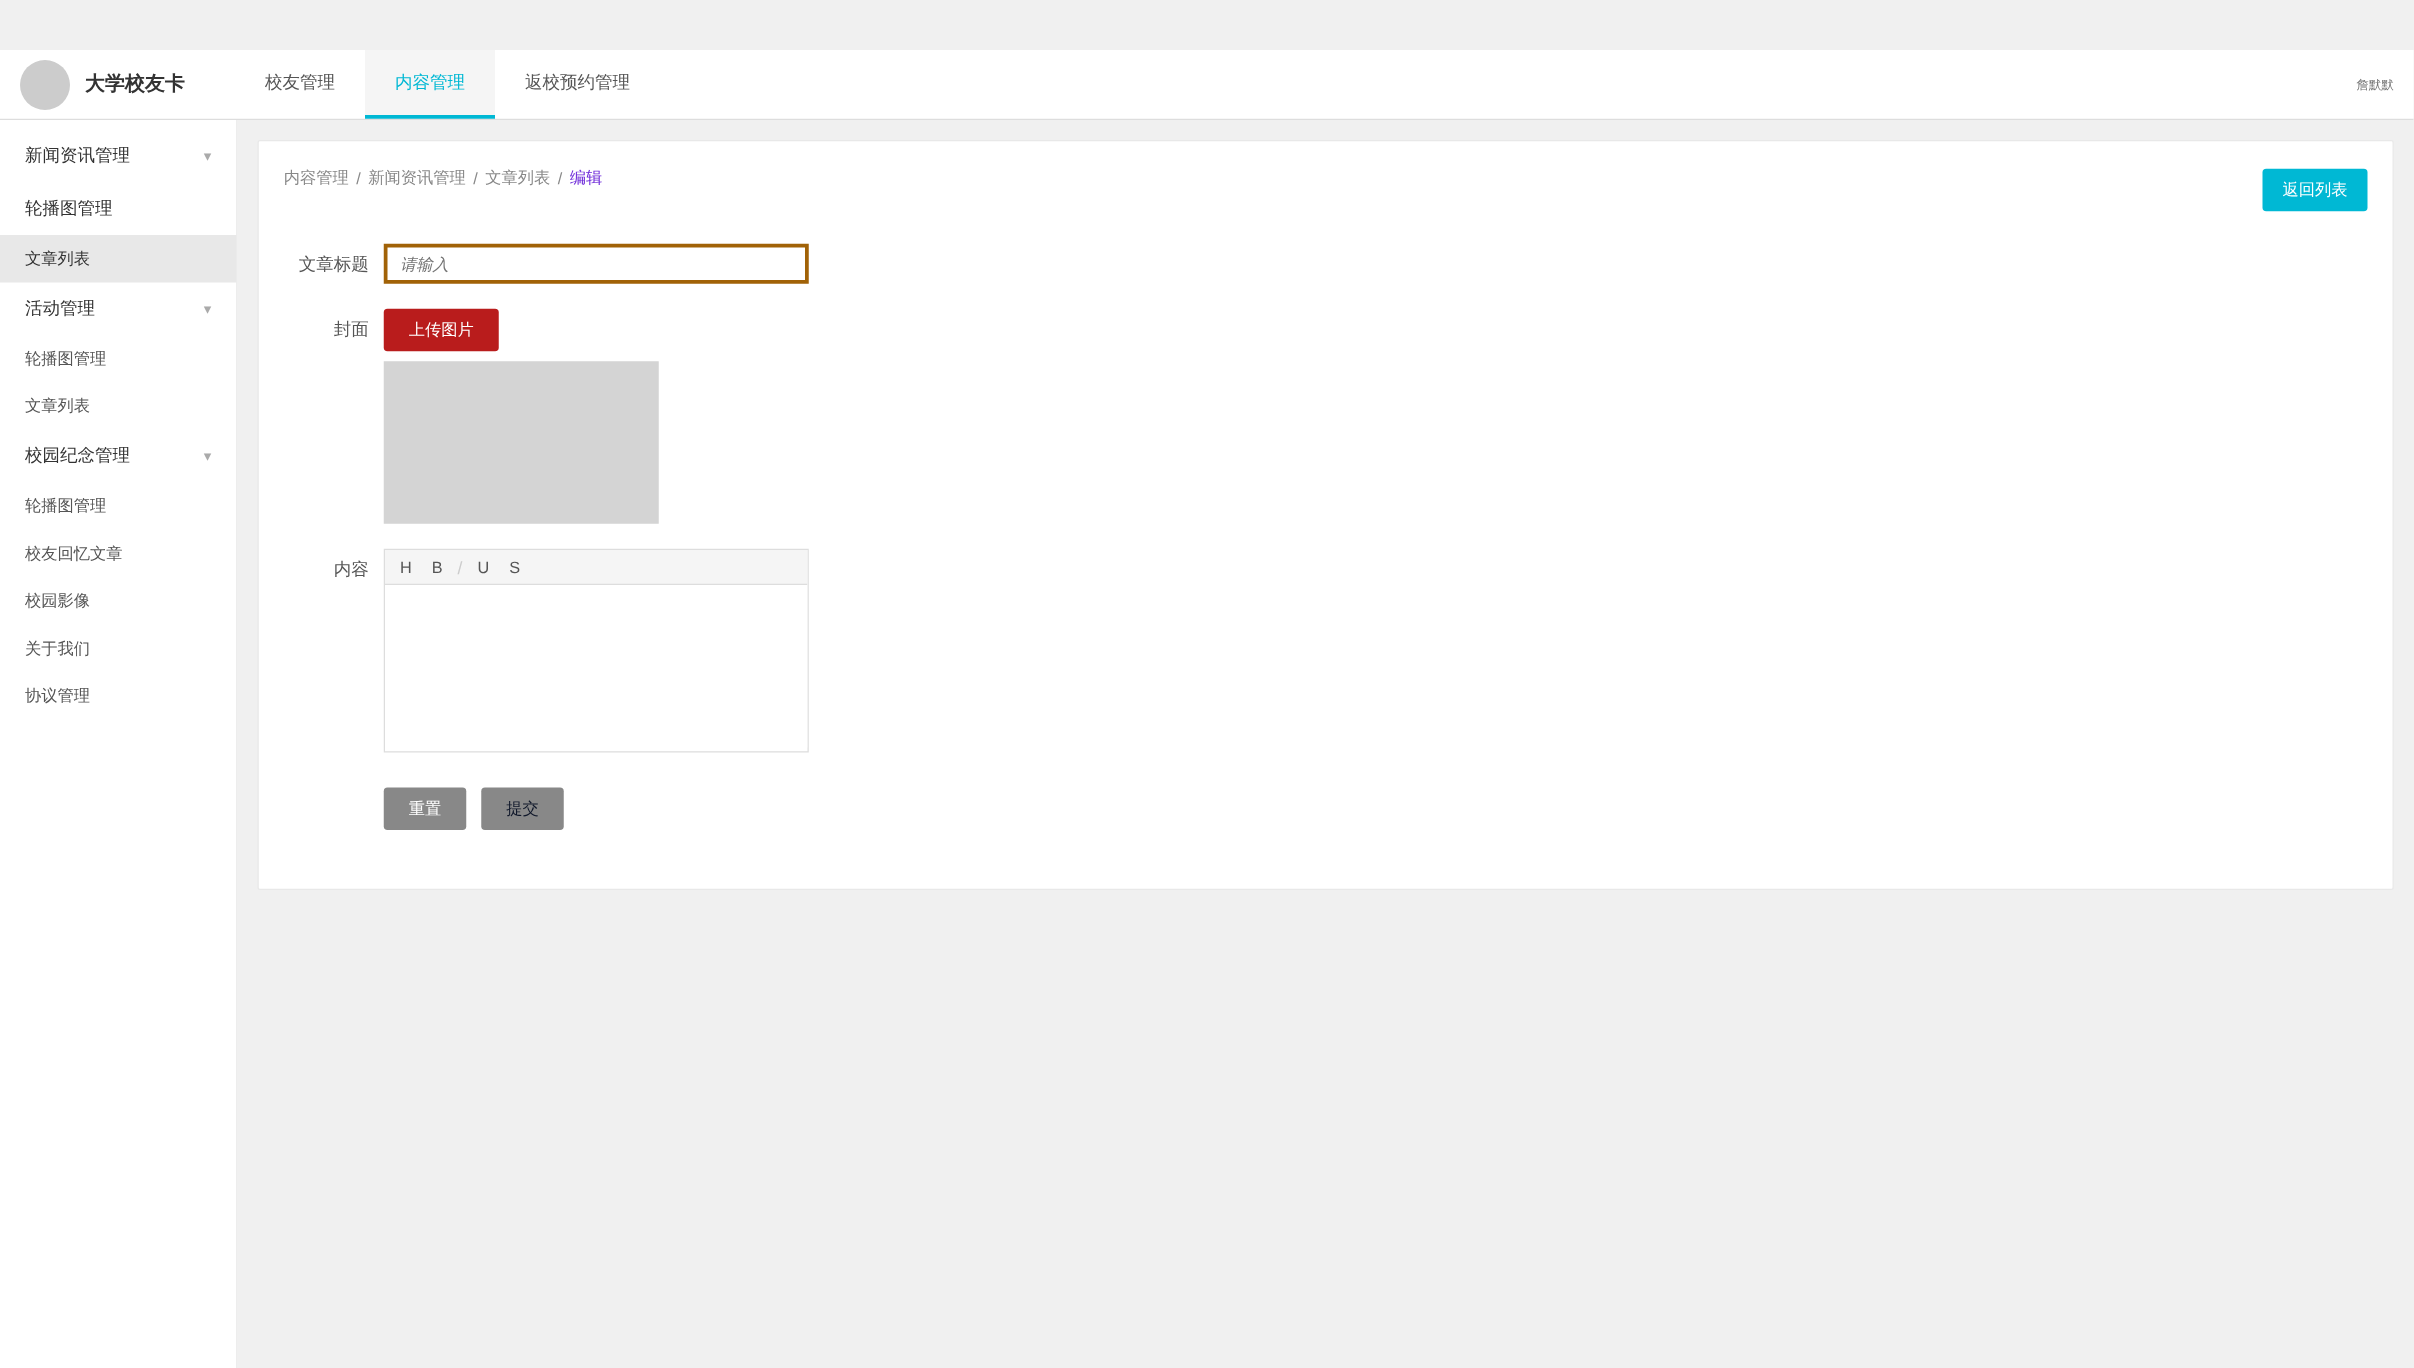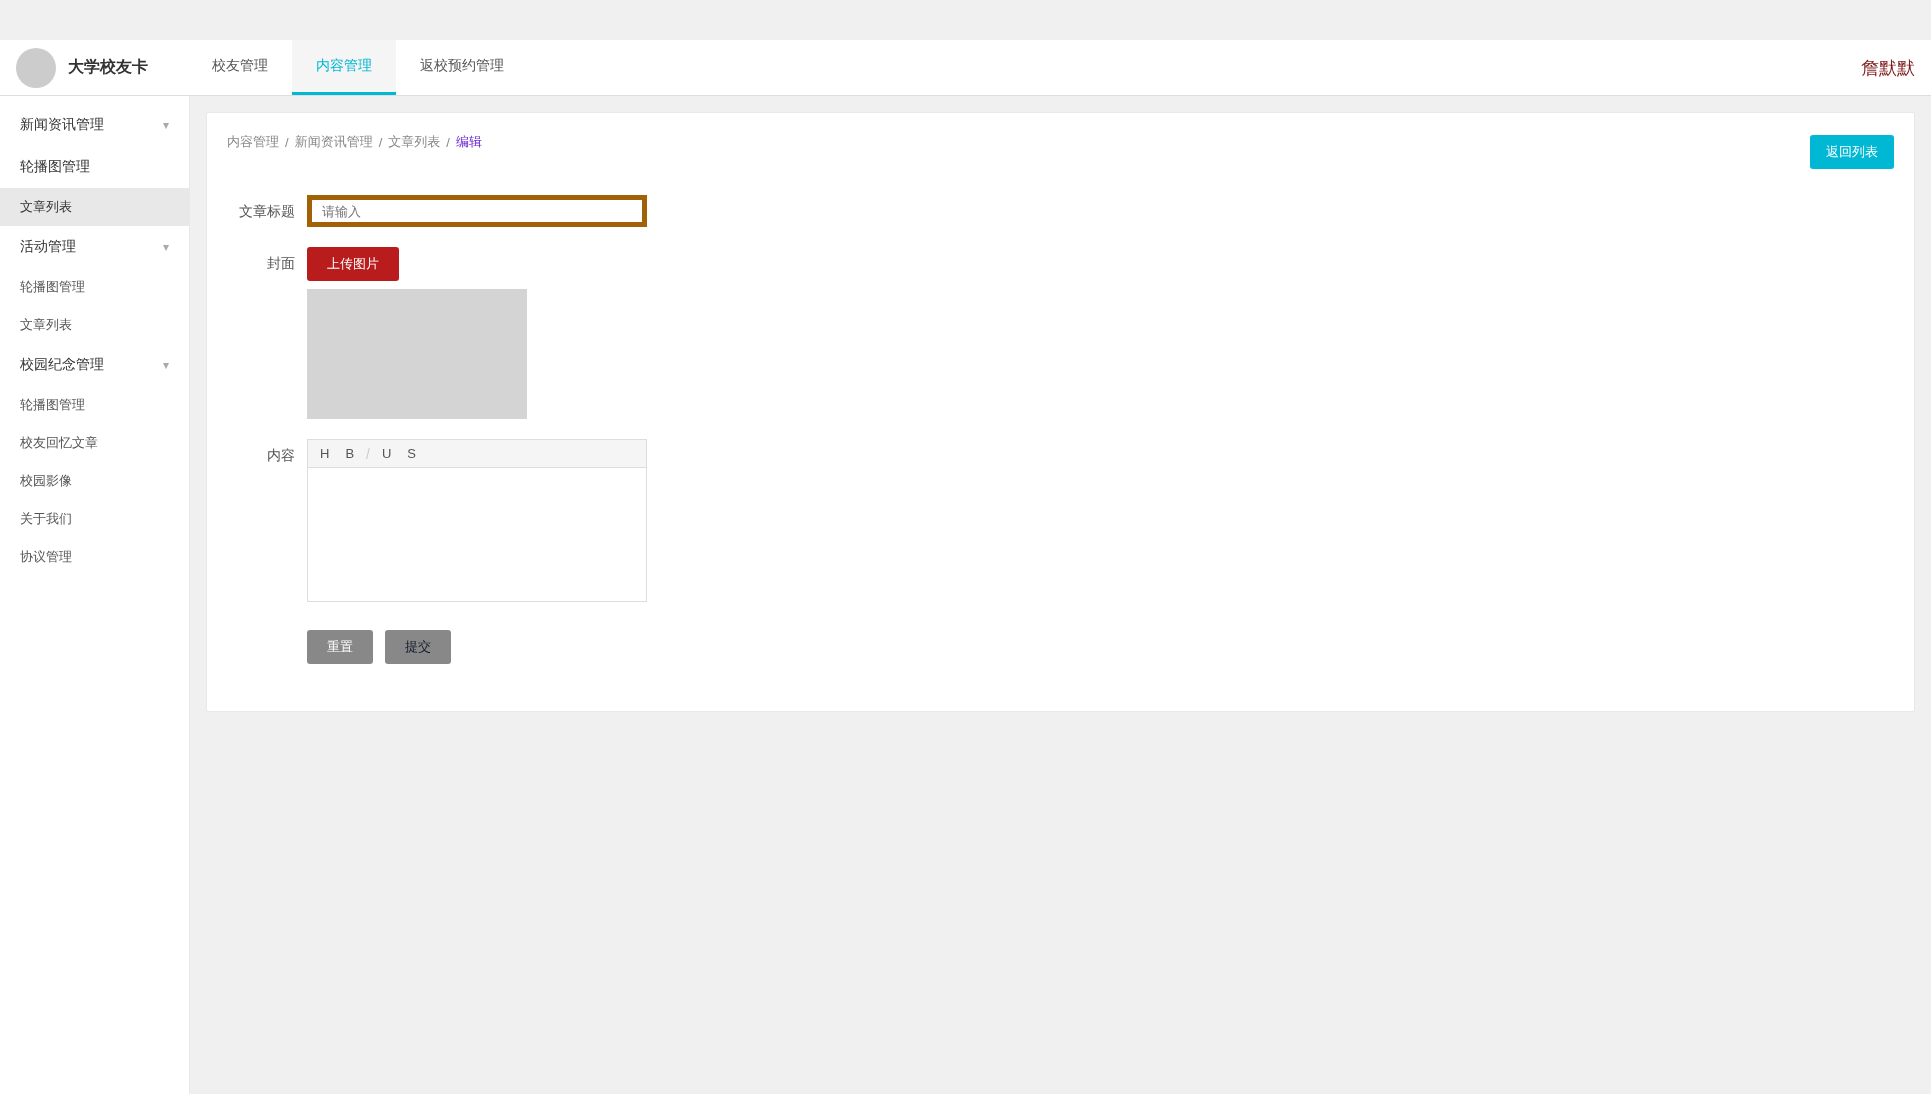--- a/index.html
+++ b/index.html
@@ -20,21 +20,21 @@
     }
     .header-nav { display: flex; align-items: stretch; height: 100%; }
     .header-nav-item {
       display: flex; align-items: center; padding: 0 24px;
       cursor: pointer; color: #555; font-size: 14px; border-bottom: 3px solid transparent;
       transition: all 0.2s;
     }
     .header-nav-item.active {
       color: #00b8d4; border-bottom: 3px solid #00b8d4; background: #f5f5f5;
     }
-    .header-right { margin-left: auto; color: #7f1d1d; font-size: 18px; cursor: pointer; }
+    .header-right { margin-left: auto; color: #737373; font-size: 10px; cursor: pointer; }
 
     
     .layout { display: flex; min-height: calc(100vh - 56px); }
 
     
     .sidebar {
       width: 190px; background: #fff; border-right: 1px solid #e8e8e8;
       padding: 8px 0; flex-shrink: 0;
     }
     .sidebar-group-header {
@@ -69,22 +69,22 @@
     .btn-return {
       background: #00b8d4; color: #fff; border: none; border-radius: 3px;
       padding: 8px 16px; cursor: pointer; font-size: 13px;
     }
 
     
     .form-row { display: flex; align-items: flex-start; margin-bottom: 20px; }
     .form-label { width: 80px; text-align: right; padding-right: 12px; line-height: 32px; color: #555; flex-shrink: 0; }
     .form-control { flex: 1; max-width: 340px; }
     .form-input {
-      width: 100%; height: 32px; border: 5px solid #a16207;
-      padding: 0 10px; outline: none; font-size: 13px; color: #0f172a;
+      width: 100%; height: 32px; border: 3px solid #a16207;
+      padding: 0 10px; outline: none; font-size: 13px; color: #0f172a; font-style: italic;
     }
 
     
     .btn-upload {
       background: #b91c1c; color: #fff; border: none; border-radius: 3px;
       padding: 8px 20px; cursor: pointer; font-size: 13px; display: block; margin-bottom: 8px;
     }
 
     
     .img-placeholder {

